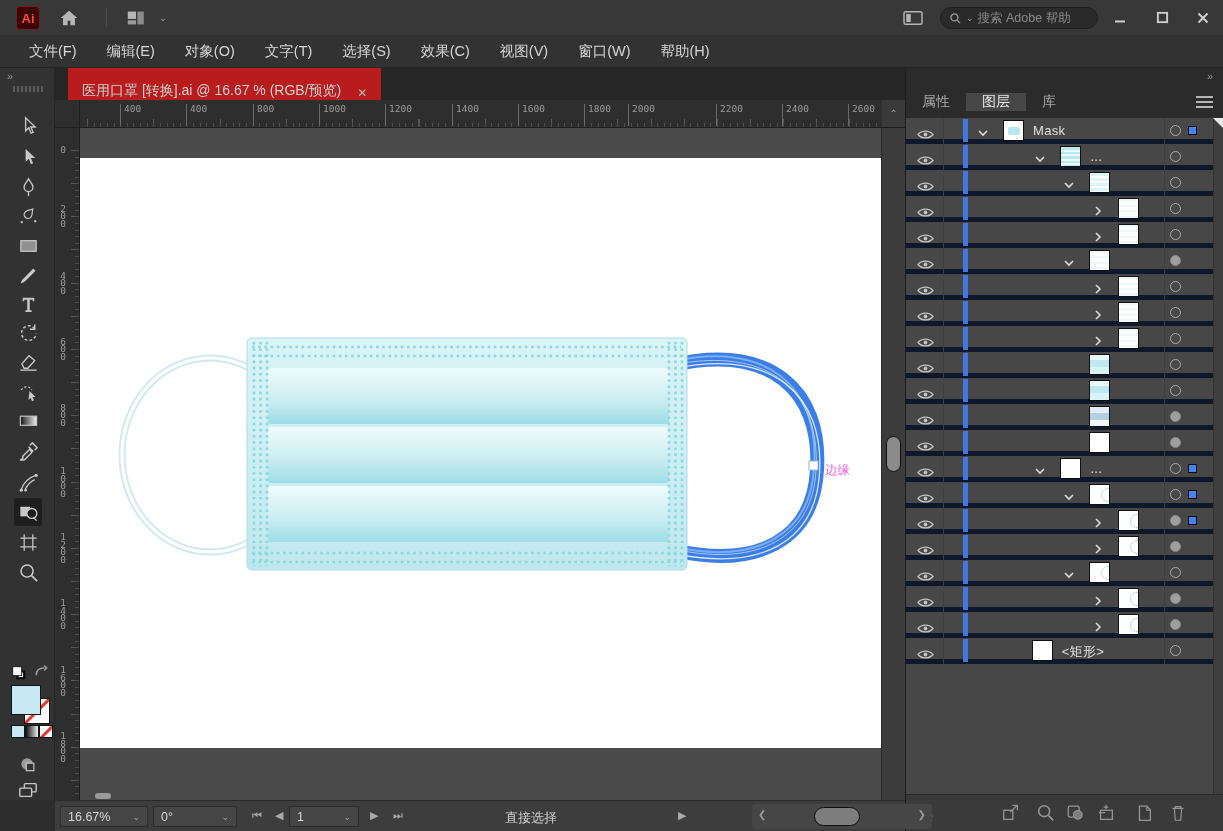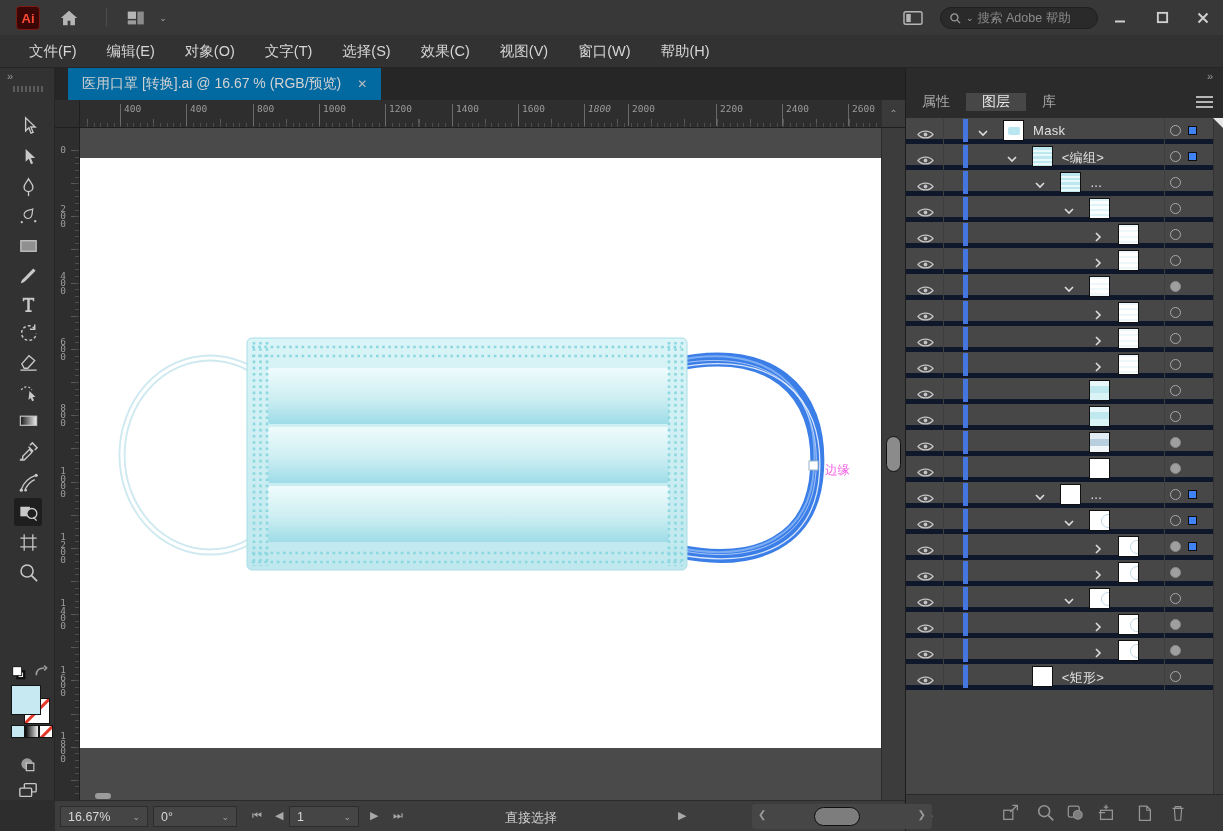--- a/index.html
+++ b/index.html
@@ -36,21 +36,21 @@
   .fs-stroke { position:absolute; left:24px; top:13px; width:26px; height:26px; background:#fff; border:1px solid #141414; overflow:hidden; }
   .fs-fill   { position:absolute; left:11px; top:0; width:30px; height:30px; border:1px solid #141414; }
   .redslash  { position:relative; width:100%; height:100%; }
   .redslash::after { content:""; position:absolute; left:-20%; top:45%; width:140%; height:3px; background:#e3392b; transform:rotate(-45deg); }
   .swatch-row { position:absolute; left:11px; display:flex; }
   .swatch { width:14px; height:13px; border:1px solid #141414; }
   .ellipsis { position:absolute; left:14px; color:#bdbdbd; font-size:11px; letter-spacing:2px; }
 
   
   .tabbar { position:absolute; left:55px; top:68px; width:850px; height:32px; background:#262626; }
-  .doc-tab { position:absolute; left:13px; top:0; height:32px; background:#0369a1; display:flex; align-items:center;
+  .doc-tab { position:absolute; left:13px; top:0; height:32px; background:#b91c1c; display:flex; align-items:flex-end;
     padding:0 14px; gap:16px; color:#d2d2d2; font-size:14px; }
   .doc-tab .close { color:#bdbdbd; font-size:12px; }
 
   .ruler-corner { position:absolute; left:55px; top:100px; width:25px; height:28px; background:#2e2e2e; border-right:1px solid #1f1f1f; border-bottom:1px solid #1f1f1f; }
   .hruler { position:absolute; left:80px; top:100px; width:802px; height:28px; background:#2e2e2e; border-bottom:1px solid #1f1f1f; overflow:hidden;
     background-image:
       repeating-linear-gradient(90deg,#4d4d4d 0 1px,transparent 1px 6.63px),
       repeating-linear-gradient(90deg,#5a5a5a 0 1px,transparent 1px 33.15px);
     background-size:100% 5px,100% 9px; background-position:7px 23px,7px 19px; background-repeat:no-repeat; }
   .hruler .rlabel { position:absolute; top:3px; color:#9b9b9b; font-size:9.5px; font-family:"DejaVu Sans Mono",monospace; }
@@ -333,21 +333,21 @@
 
   <div class="ruler-corner"></div>
   <div class="hruler" id="hruler">
       <div class="rlabel" style="left: 44px;">400</div>
       <div class="rlabel" style="left: 110px;">400</div>
       <div class="rlabel" style="left: 177px;">800</div>
       <div class="rlabel" style="left: 243px;">1000</div>
       <div class="rlabel" style="left: 309px;">1200</div>
       <div class="rlabel" style="left: 376px;">1400</div>
       <div class="rlabel" style="left: 442px;">1600</div>
-      <div class="rlabel" style="left: 508px; font-style: italic;">1800</div>
+      <div class="rlabel" style="left: 508px;">1800</div>
       <div class="rlabel" style="left: 552px;">2000</div>
       <div class="rlabel" style="left: 640px;">2200</div>
       <div class="rlabel" style="left: 706px;">2400</div>
       <div class="rlabel" style="left: 772px;">2600</div>
     </div>
   <div class="ruler-uparrow">⌃</div>
   <div class="vruler" id="vruler">
       <div class="rlabel" style="top: 18.3px;">0</div>
       <div class="rlabel" style="top: 76.9px;">2
 0
@@ -465,36 +465,20 @@
           <div class="ring" style="left: 264px;"></div>
           <div class="selsq"></div>
         </div>
         <div class="lrow">
           <div style="position: absolute; left: 11px; top: 8px;"><svg width="17" height="11" viewBox="0 0 17 11">
               <path d="M1 5.5C4.5 1 12.5 1 16 5.5 12.5 10 4.5 10 1 5.5z" fill="none" stroke="#c3c3c3" stroke-width="1.3"></path>
               <circle cx="8.5" cy="5.5" r="1.9" fill="#c3c3c3"></circle>
             </svg></div>
           <div class="vl" style="left: 37px;"></div>
           <div class="bluebar"></div>
-          <div class="chev" style="left: 99.7px;"><svg width="12" height="12" viewBox="0 0 12 12">
-              <path d="M2 4l4 4 4-4" fill="none" stroke="#dcdcdc" stroke-width="1.6"></path>
-            </svg></div>
-          <div class="thumb" style="left: 125.7px; background: repeating-linear-gradient(rgb(189, 232, 239) 0px, rgb(189, 232, 239) 2.5px, rgb(234, 250, 251) 2.5px, rgb(234, 250, 251) 4.5px);"></div>
-          <div class="lname" style="left: 155.7px;">&lt;编组&gt;</div>
-          <div class="vl" style="left: 258px;"></div>
-          <div class="ring" style="left: 264px;"></div>
-          <div class="selsq"></div>
-        </div>
-        <div class="lrow">
-          <div style="position: absolute; left: 11px; top: 8px;"><svg width="17" height="11" viewBox="0 0 17 11">
-              <path d="M1 5.5C4.5 1 12.5 1 16 5.5 12.5 10 4.5 10 1 5.5z" fill="none" stroke="#c3c3c3" stroke-width="1.3"></path>
-              <circle cx="8.5" cy="5.5" r="1.9" fill="#c3c3c3"></circle>
-            </svg></div>
-          <div class="vl" style="left: 37px;"></div>
-          <div class="bluebar"></div>
           <div class="chev" style="left: 128.4px;"><svg width="12" height="12" viewBox="0 0 12 12">
               <path d="M2 4l4 4 4-4" fill="none" stroke="#dcdcdc" stroke-width="1.6"></path>
             </svg></div>
           <div class="thumb" style="left: 154.4px; background: repeating-linear-gradient(rgb(189, 232, 239) 0px, rgb(189, 232, 239) 2.5px, rgb(234, 250, 251) 2.5px, rgb(234, 250, 251) 4.5px);"></div>
           <div class="lname" style="left: 184.4px;">...</div>
           <div class="vl" style="left: 258px;"></div>
           <div class="ring" style="left: 264px;"></div>
         </div>
         <div class="lrow">
           <div style="position: absolute; left: 11px; top: 8px;"><svg width="17" height="11" viewBox="0 0 17 11">

